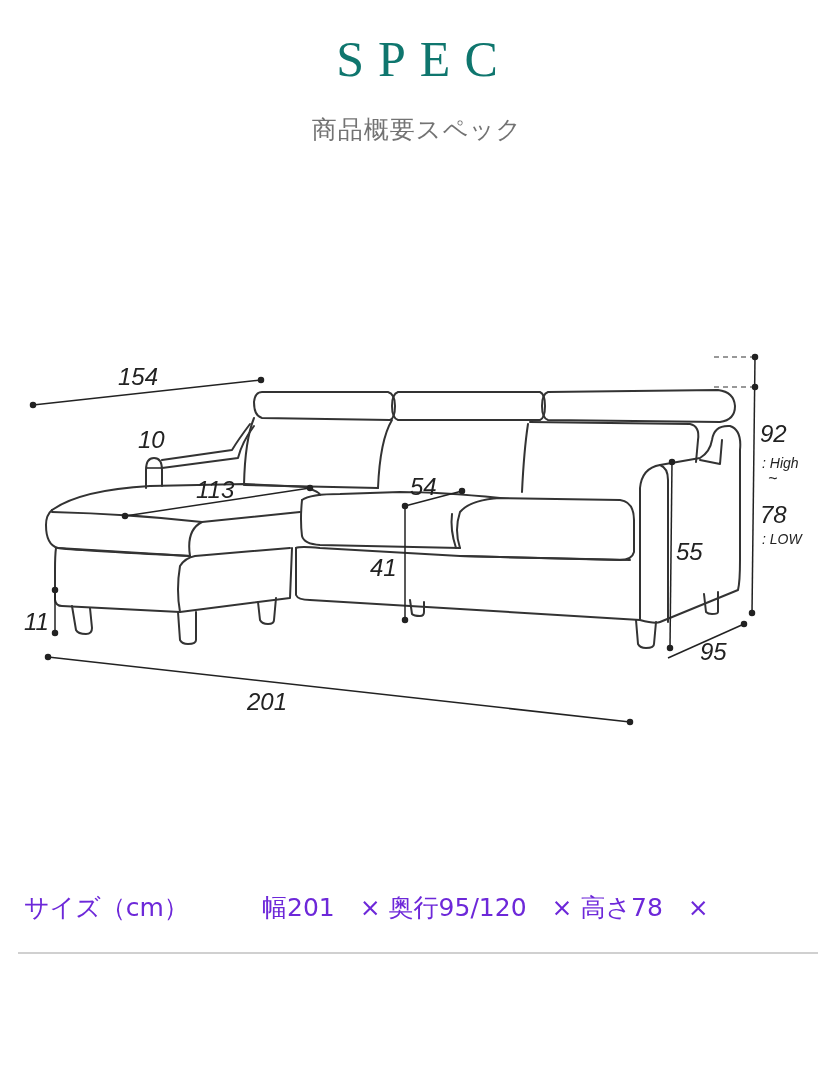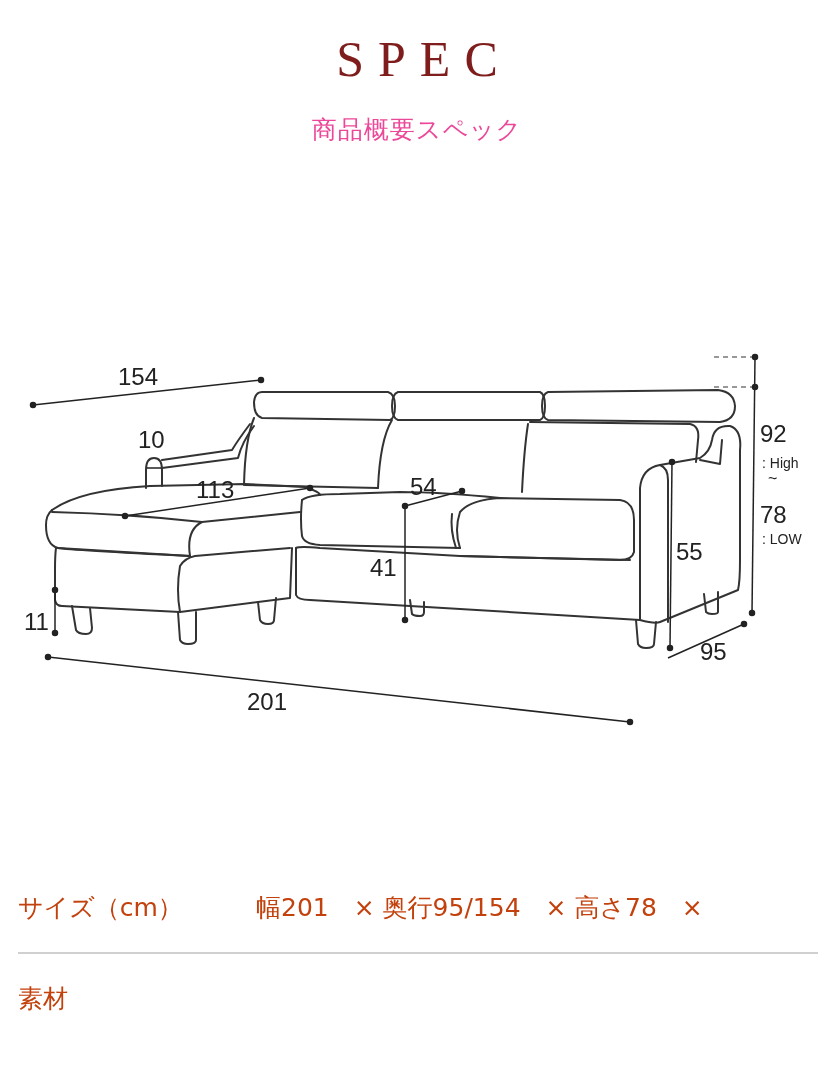--- a/index.html
+++ b/index.html
@@ -1,23 +1,23 @@
 <!DOCTYPE html>
 <html><head>
 <meta charset="utf-8">
 <style>
   html, body { margin: 0; padding: 0; background: #ffffff; }
   body { width: 834px; height: 1080px; position: relative; overflow: hidden; font-family: "DejaVu Sans", sans-serif; color: #3a3a3a; }
-  .title { position: absolute; top: 30px; left: 0; width: 834px; text-align: center; font-family: "Liberation Serif", "DejaVu Serif", serif; font-size: 50px; letter-spacing: 14px; color: #7f1d1d; padding-left: 14px; box-sizing: border-box; }
-  .subtitle { position: absolute; top: 113px; left: 0; width: 834px; text-align: center; font-size: 25px; color: #ec4899; letter-spacing: 1px; }
-  .diagram { position: absolute; left: 0; top: 330px; width: 666px; height: 400px; }
+  .title { position: absolute; top: 30px; left: 0; width: 834px; text-align: center; font-family: "Liberation Serif", "DejaVu Serif", serif; font-size: 50px; letter-spacing: 14px; color: #0f766e; padding-left: 14px; box-sizing: border-box; }
+  .subtitle { position: absolute; top: 113px; left: 0; width: 834px; text-align: center; font-size: 25px; color: #737373; letter-spacing: 1px; }
+  .diagram { position: absolute; left: 0; top: 330px; width: 666px; height: 400px; font-style: italic; }
   .diagram svg { width: 834px; height: 400px; }
   .dimtxt { font-family: "Liberation Sans", sans-serif; fill: #222; }
   .spec-table { position: absolute; left: 18px; top: 885px; width: 800px; }
-  .spec-row { display: flex; font-size: 25px; color: #c2410c; line-height: 45px; }
+  .spec-row { display: flex; font-size: 25px; color: #6d28d9; line-height: 45px; margin-left: 6px; }
   .spec-label { width: 238px; flex-shrink: 0; }
   .spec-value { flex: 1; }
   .divider { height: 2px; background: #d0d0d0; margin: 22px 0 22px 0; }
   .row-2 { margin-top: 4px; }
 </style>
 </head>
 <body>
 
 <div class="title">SPEC</div>
 <div class="subtitle">商品概要スペック</div>
@@ -118,20 +118,19 @@
     <text class="dimtxt" x="24" y="630" font-size="24">11</text>
     <text class="dimtxt" x="700" y="660" font-size="24">95</text>
     <text class="dimtxt" x="247" y="710" font-size="24">201</text>
   </svg>
 </div>
 
 <div class="spec-table">
   <div class="spec-row">
     <div class="spec-label">サイズ（cm）</div>
     <div class="spec-value">
-      <div>幅201　× 奥行95/154　× 高さ78　×</div>
+      <div>幅201　× 奥行95/120　× 高さ78　×</div>
     </div>
   </div>
   <div class="divider"></div>
   <div class="spec-row row-2">
-    <div class="spec-label">素材</div>
   </div>
 </div>
 
 </body></html>

